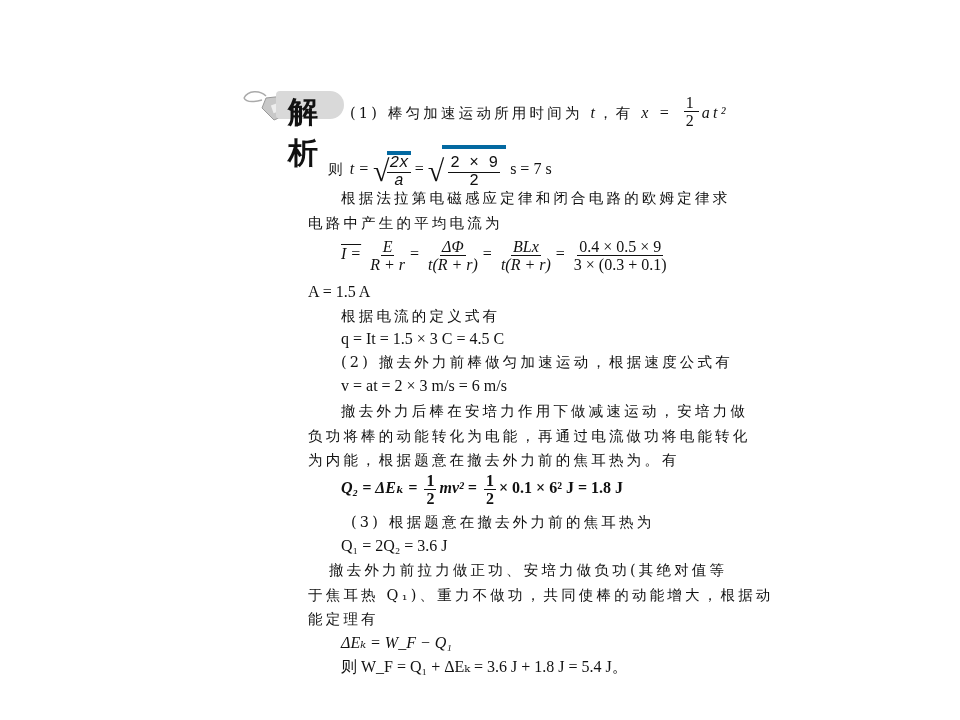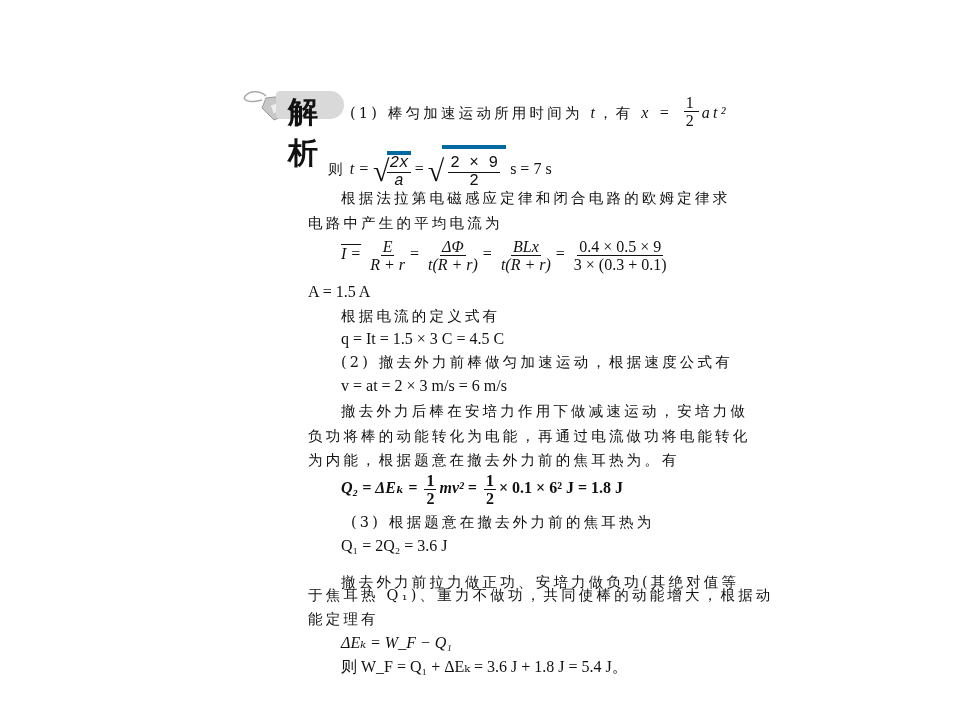--- a/index.html
+++ b/index.html
@@ -107,17 +107,17 @@
       <span class="den">2</span>
     </span><span class="it">mv² =</span>
   <span class="frac">
       <span class="num">1</span>
       <span class="den">2</span>
     </span><span>× 0.1 × 6² J = 1.8 J</span>
 </div>
 
 <div class="abs cn" style="left:341px; top:513px;margin-left:10px;">(3) 根据题意在撤去外力前的焦耳热为</div>
 <div class="abs math" style="left:341px; top:537px;">Q₁ = 2Q₂ = 3.6 J</div>
-<div class="abs cn" style="left:341px; top:561px;margin-top:12px;">撤去外力前拉力做正功、安培力做负功(其绝对值等</div>
+<div class="abs cn" style="left:329px; top:561px;">撤去外力前拉力做正功、安培力做负功(其绝对值等</div>
 <div class="abs cn" style="left:308px; top:586px;">于焦耳热 Q₁)、重力不做功，共同使棒的动能增大，根据动</div>
 <div class="abs cn" style="left:308px; top:610px;">能定理有</div>
 <div class="abs math it" style="left:341px; top:633px;">ΔEₖ = W_F − Q₁</div>
 <div class="abs math" style="left:341px; top:657px;">则 W_F = Q₁ + ΔEₖ = 3.6 J + 1.8 J = 5.4 J。</div>
 
 </body></html>

